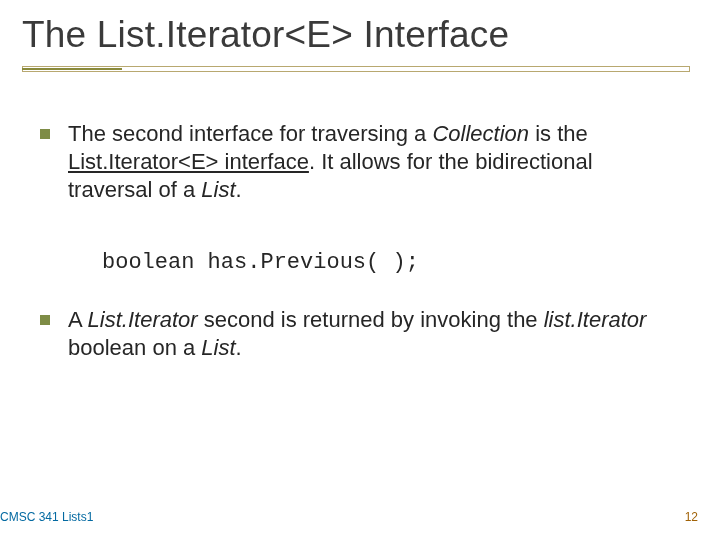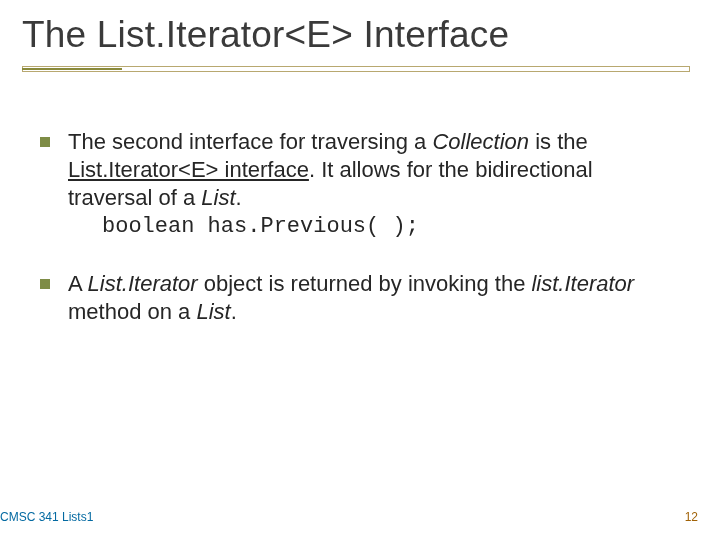--- a/index.html
+++ b/index.html
@@ -48,21 +48,21 @@
     position: absolute;
     left: 0; top: 2px;
     width: 100px;
     height: 2px;
     background: #8a8a3c;
   }
   .body {
     position: absolute;
     left: 40px;
     right: 50px;
-    top: 128px;
+    top: 120px;
     font-size: 22px;
     color: #262626;
     line-height: 1.28;
   }
   .bullet {
     display: flex;
     margin-bottom: 28px;
   }
   .sq {
     flex: 0 0 auto;
@@ -77,20 +77,21 @@
   }
   .italic { font-style: italic; }
   .ul { text-decoration: underline; }
   .mono {
     font-family: "Courier New", Courier, monospace;
     font-size: 22px;
     white-space: pre;
     display: block;
     margin-left: 34px;
     line-height: 1.32;
+    margin-top: 44px;
   }
   .footer-center {
     position: absolute;
     bottom: 16px;
     left: 0; right: 0;
     text-align: left;
     font-size: 12px;
     color: #0369a1;
   }
   .footer-right {
@@ -120,21 +121,21 @@
       <div class="sq"></div>
       <div class="btext">
         <span>The second interface for traversing a </span><span class="italic">Collection</span><span> is the </span><span class="ul">List.Iterator&lt;E&gt; interface</span><span>.  It allows for the bidirectional traversal of a </span><span class="italic">List</span><span>.</span>
         <span class="mono">boolean has.Previous( );</span>
       </div>
     </div>
 
     <div class="bullet">
       <div class="sq"></div>
       <div class="btext">
-        <span>A </span><span class="italic">List.Iterator</span><span> object is returned by invoking the </span><span class="italic">list.Iterator</span><span> method on a </span><span class="italic">List</span><span>.</span>
+        <span>A </span><span class="italic">List.Iterator</span><span> second is returned by invoking the </span><span class="italic">list.Iterator</span><span> boolean on a </span><span class="italic">List</span><span>.</span>
       </div>
     </div>
 
   </div>
 
   <div class="footer-center">CMSC 341 Lists1</div>
   <div class="footer-right">12</div>
 
 </div>
 

